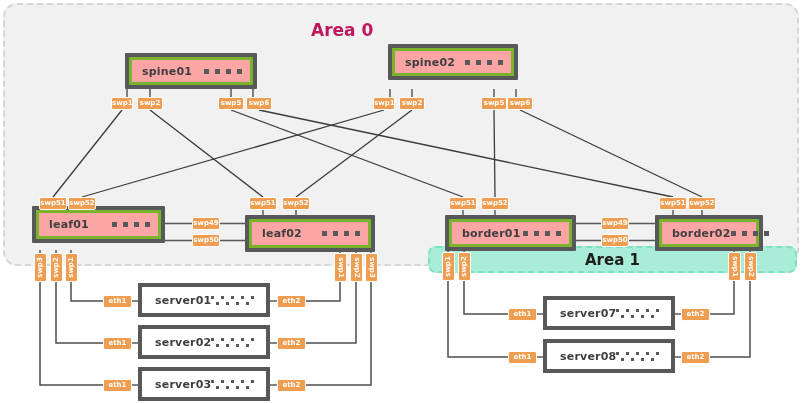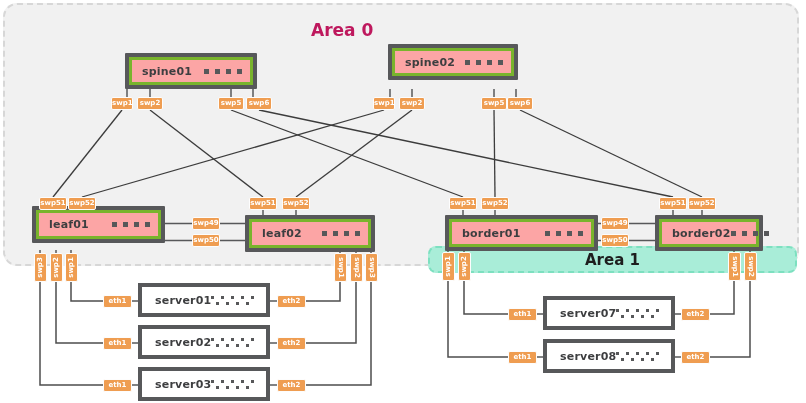--- a/index.html
+++ b/index.html
@@ -150,21 +150,21 @@
     <div class="sw-in">
       <span class="dev-name">leaf02</span>
       <span class="sq4">
           <i></i>
           <i></i>
           <i></i>
           <i></i>
         </span>
     </div>
   </div>
-  <div class="sw" style="left:445px;top:215px;width:153px;height:36px">
+  <div class="sw" style="left:445px;top:215px;width:131px;height:36px">
     <div class="sw-in">
       <span class="dev-name">border01</span>
       <span class="sq4">
           <i></i>
           <i></i>
           <i></i>
           <i></i>
         </span>
     </div>
   </div>

